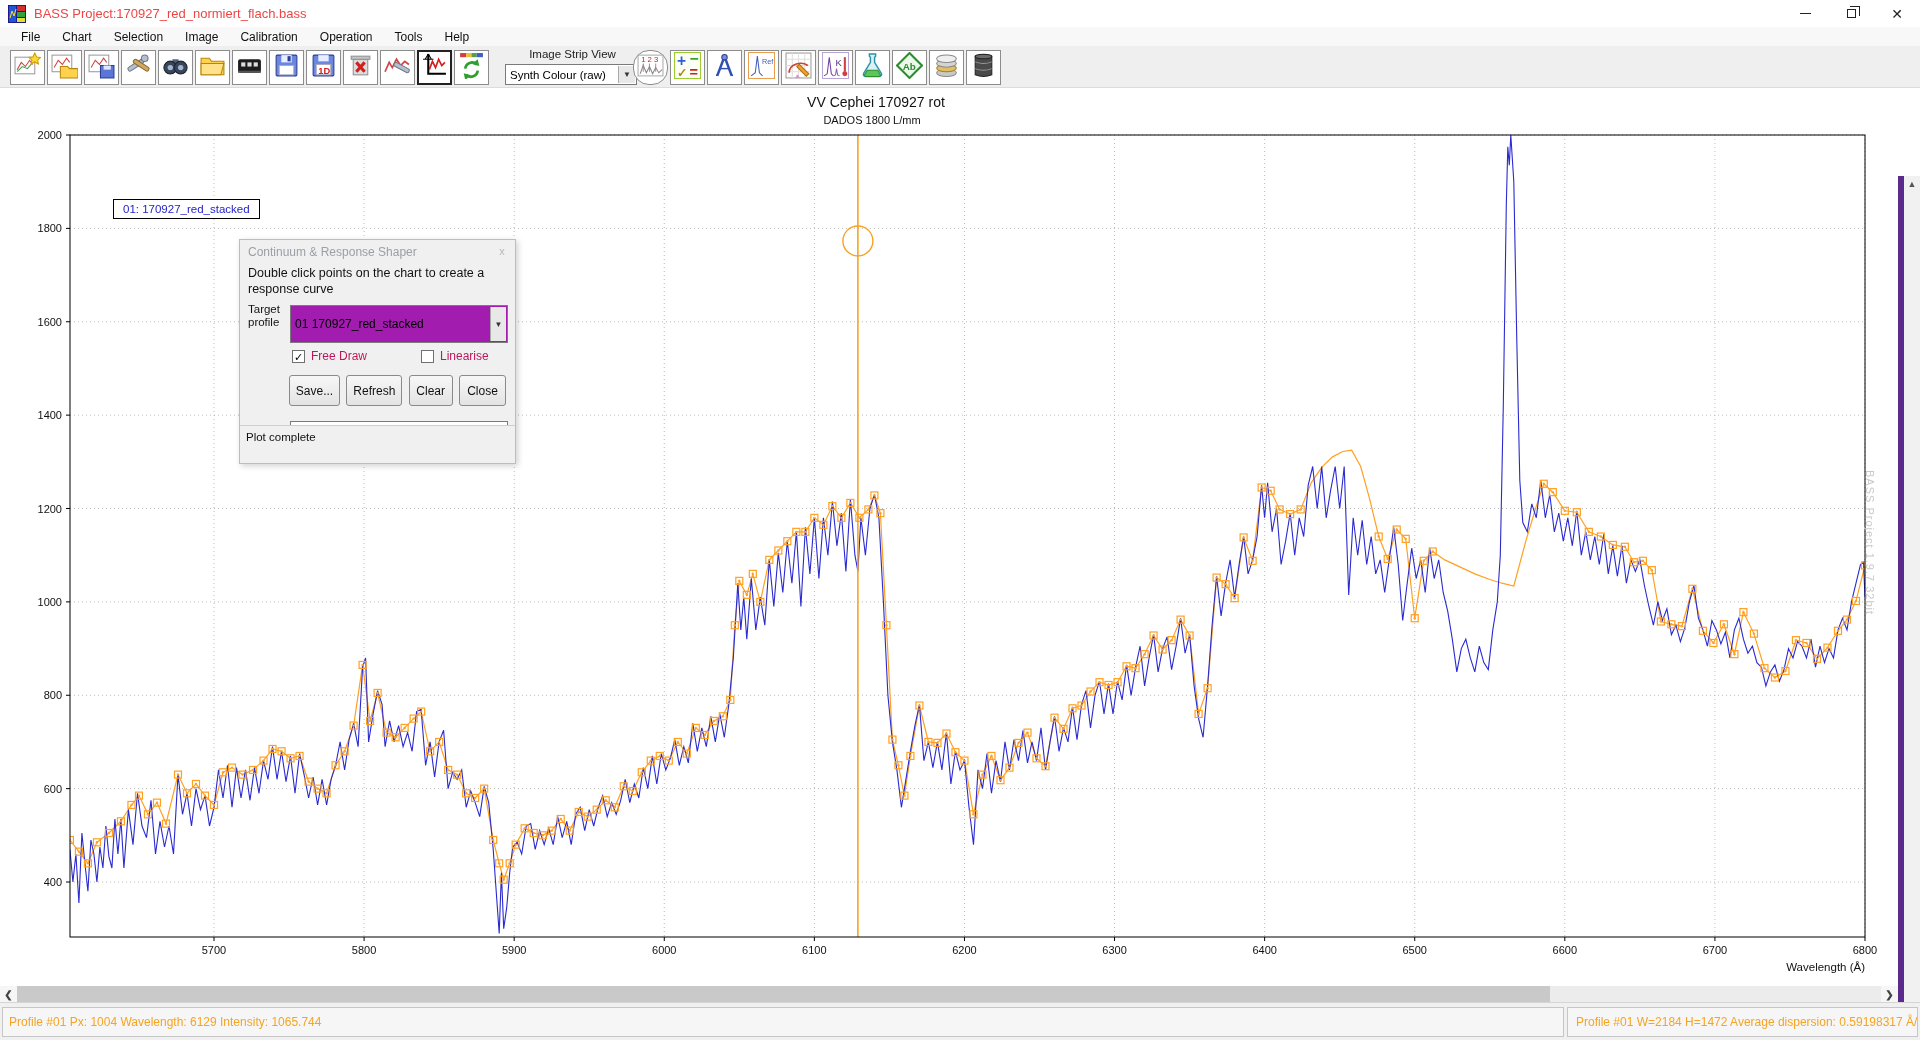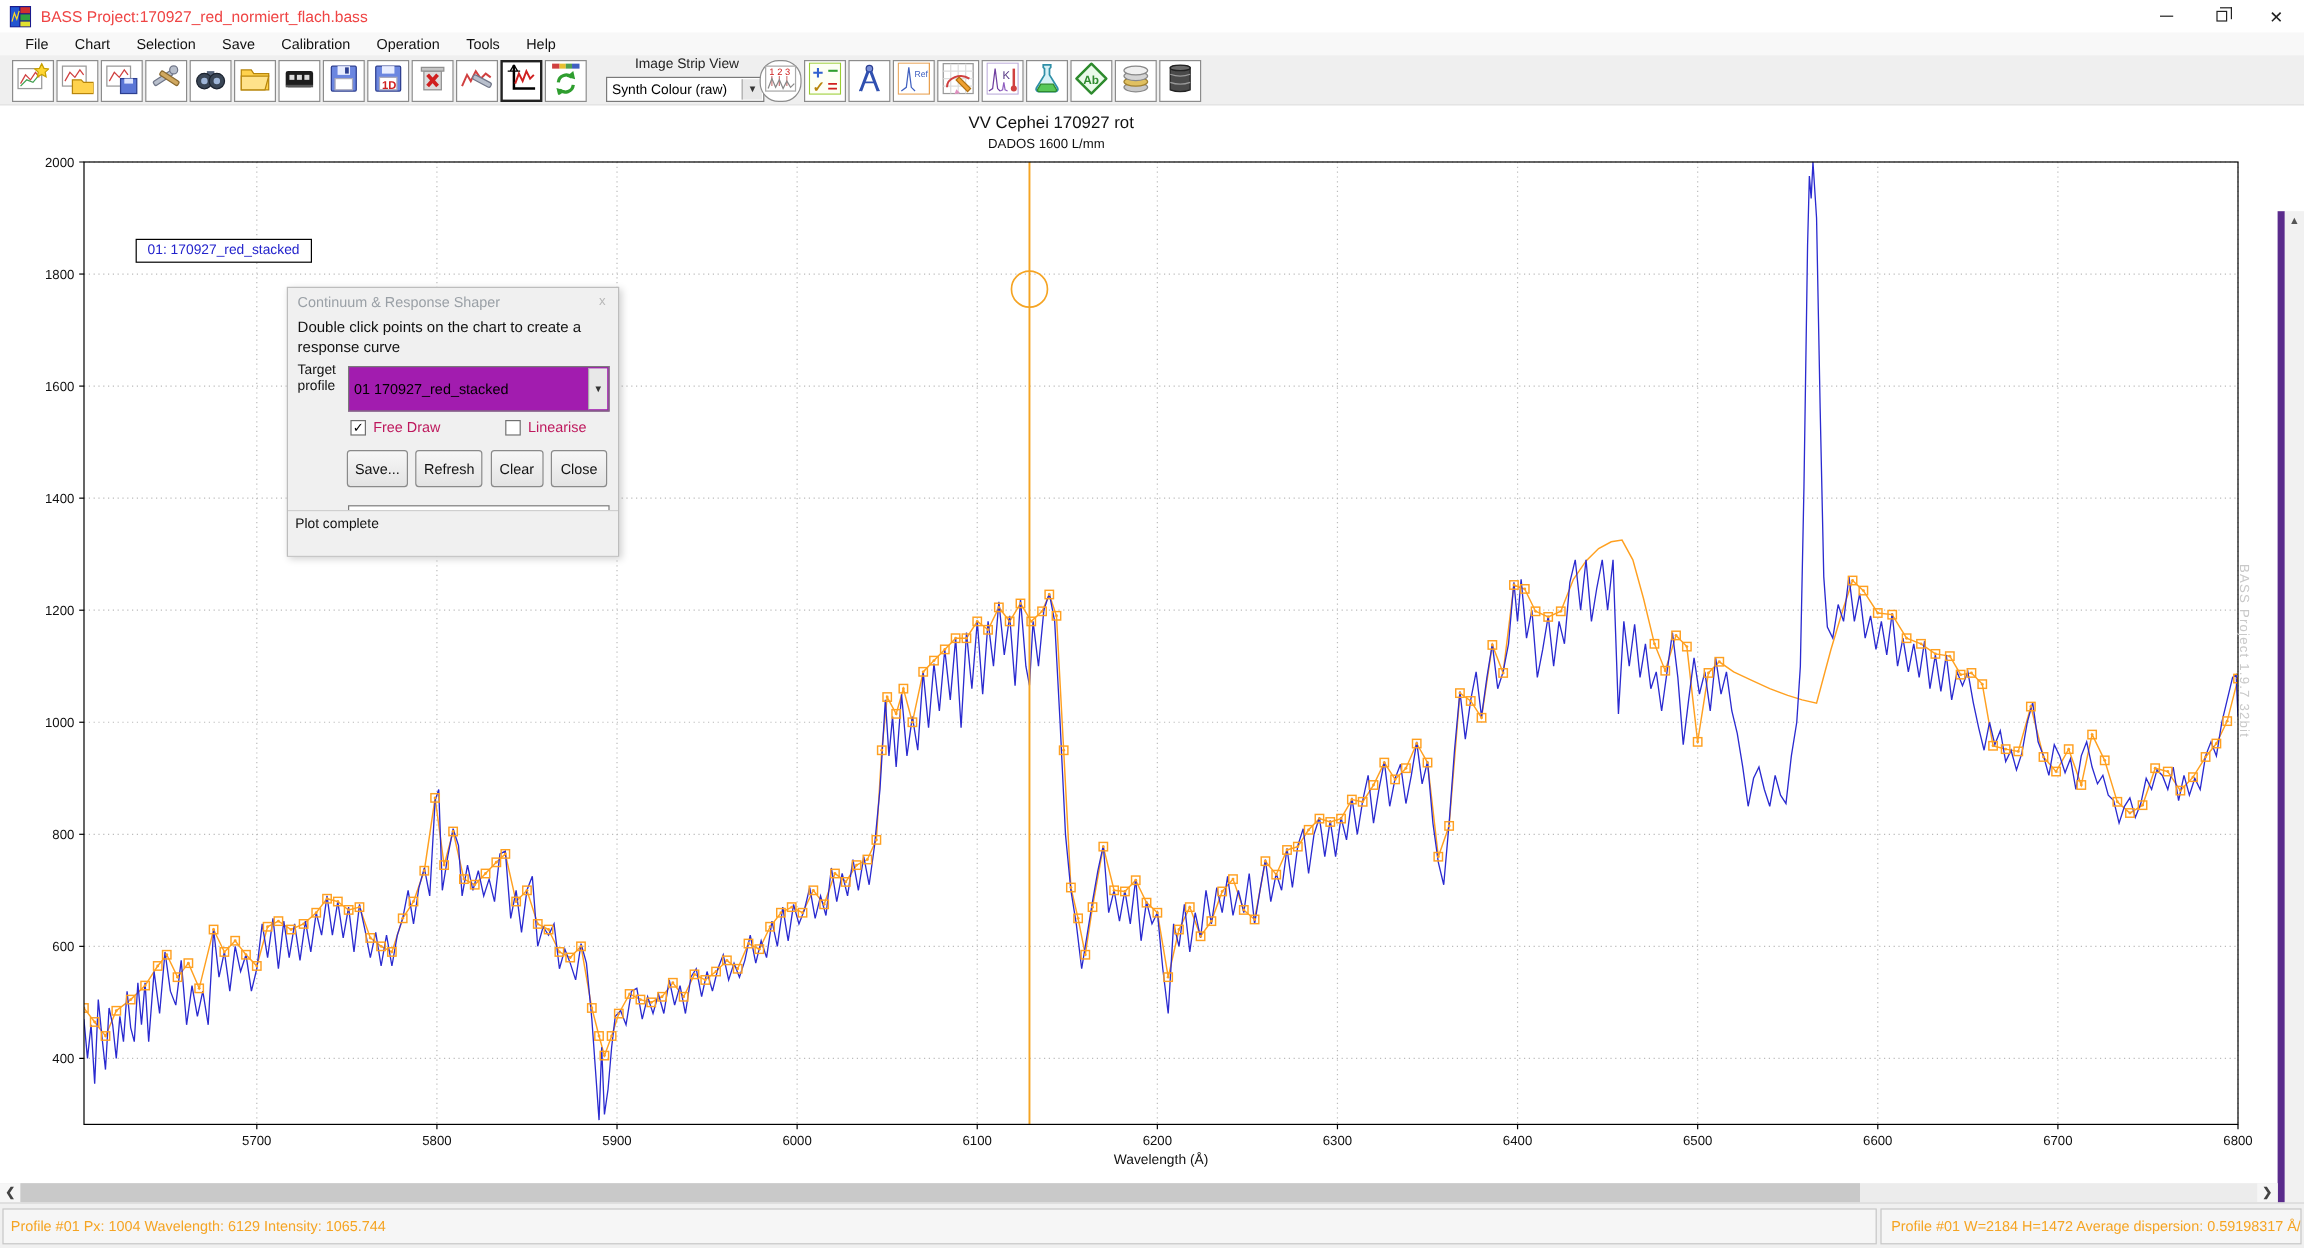--- a/index.html
+++ b/index.html
@@ -23,21 +23,21 @@
   .tbtn{position:absolute;top:4px;width:35px;height:35px;background:#fff;border:1px solid #8c8c8c;display:flex;align-items:center;justify-content:center;}
   .tbtn.active{border:2px solid #222;}
   .tbtn svg{width:27px;height:27px;}
   .stripview-label{position:absolute;left:505px;top:2px;width:135px;text-align:center;font-size:11.5px;color:#222;}
   .stripsel{position:absolute;left:505px;top:18px;width:132px;height:21px;background:#fff;border:1px solid #7a7a7a;font-size:11.5px;display:flex;align-items:center;padding-left:4px;}
   .stripsel .arrowbox{position:absolute;right:1px;top:1px;bottom:1px;width:17px;background:#e8e8e8;border-left:1px solid #aaa;display:flex;align-items:center;justify-content:center;font-size:8px;color:#333;}
   
   .chartarea{position:absolute;left:0;top:88px;width:1920px;height:898px;background:#fff;}
   .ctitle{position:absolute;left:876px;top:6px;transform:translateX(-50%);font-size:14px;color:#111;white-space:nowrap;}
   .csub{position:absolute;left:872px;top:26px;transform:translateX(-50%);font-size:11px;color:#111;white-space:nowrap;}
-  .xlabel{position:absolute;left:70px;top:873px;width:1795px;text-align:center;font-size:11.5px;color:#111;}
+  .xlabel{position:absolute;left:70px;top:873px;width:1795px;text-align:right;font-size:11.5px;color:#111;}
   .legend{position:absolute;left:113px;top:111px;background:#fff;border:1px solid #000;color:#2323cc;font-size:11.5px;padding:3px 9px;white-space:nowrap;}
   .watermark{position:absolute;left:1864px;top:382px;writing-mode:vertical-rl;font-size:11px;color:#c9c9c9;letter-spacing:1px;}
   
   .dialog{position:absolute;left:239px;top:151px;width:277px;height:225px;background:#f0f0f0;border:1px solid #bdbdbd;box-shadow:2px 2px 6px rgba(0,0,0,.18);font-size:12px;}
   .dlg-title{height:24px;display:flex;align-items:center;padding:0 8px;color:#9aa0a6;font-size:12px;}
   .dlg-close{position:absolute;right:6px;top:5px;color:#b8b8b8;font-size:11px;width:14px;text-align:center;}
   .dlg-instr{padding:2px 8px 6px 8px;font-size:12.5px;color:#111;line-height:1.25;}
   .dlg-row{position:relative;}
   .dlg-label{position:absolute;left:8px;top:0;width:38px;font-size:11.5px;line-height:1.15;color:#111;}
   .dlg-select{position:absolute;left:50px;top:2px;width:218px;height:38px;background:#a21caf;border:1px solid #7a7a7a;font-size:12px;display:flex;align-items:center;padding-left:4px;}
@@ -90,21 +90,21 @@
       <div class="winbtn">
           <span class="glyph-close">✕</span>
         </div>
     </div>
   </div>
 
   <div class="menubar" id="menubar">
       <span class="menuitem">File</span>
       <span class="menuitem">Chart</span>
       <span class="menuitem">Selection</span>
-      <span class="menuitem">Save</span>
+      <span class="menuitem">Image</span>
       <span class="menuitem">Calibration</span>
       <span class="menuitem">Operation</span>
       <span class="menuitem">Tools</span>
       <span class="menuitem">Help</span>
     </div>
 
   <div class="toolbar">
     <div id="tgroup1">
         <div class="tbtn" style="left: 10px;">
           <span><svg viewBox="0 0 26 26">
@@ -291,21 +291,21 @@
               <path d="M5 4 q8 -3 16 0 v18 q-8 3 -16 0 z" fill="#4a4a4a" stroke="#222"></path>
               <path d="M5 9.5 q8 3 16 0 M5 16 q8 3 16 0" stroke="#999" fill="none"></path>
               <ellipse cx="13" cy="4.4" rx="8" ry="2.2" fill="#6a6a6a" stroke="#222"></ellipse>
             </svg></span>
         </div>
       </div>
   </div>
 
   <div class="chartarea">
     <div class="ctitle">VV Cephei 170927 rot</div>
-    <div class="csub">DADOS 1600 L/mm</div>
+    <div class="csub">DADOS 1800 L/mm</div>
     <svg id="plot" width="1920" height="898" viewBox="0 0 1920 898">
         <defs>
           <clipPath id="plotclip">
             <rect x="70" y="47" width="1795" height="802"></rect>
           </clipPath>
         </defs>
         <rect x="70" y="47" width="1795" height="802" fill="#ffffff" stroke="none"></rect>
         <line x1="214" y1="47" x2="214" y2="849" stroke="#bbbbbb" stroke-dasharray="1 3"></line>
         <line x1="364.091" y1="47" x2="364.091" y2="849" stroke="#bbbbbb" stroke-dasharray="1 3"></line>
         <line x1="514.182" y1="47" x2="514.182" y2="849" stroke="#bbbbbb" stroke-dasharray="1 3"></line>

